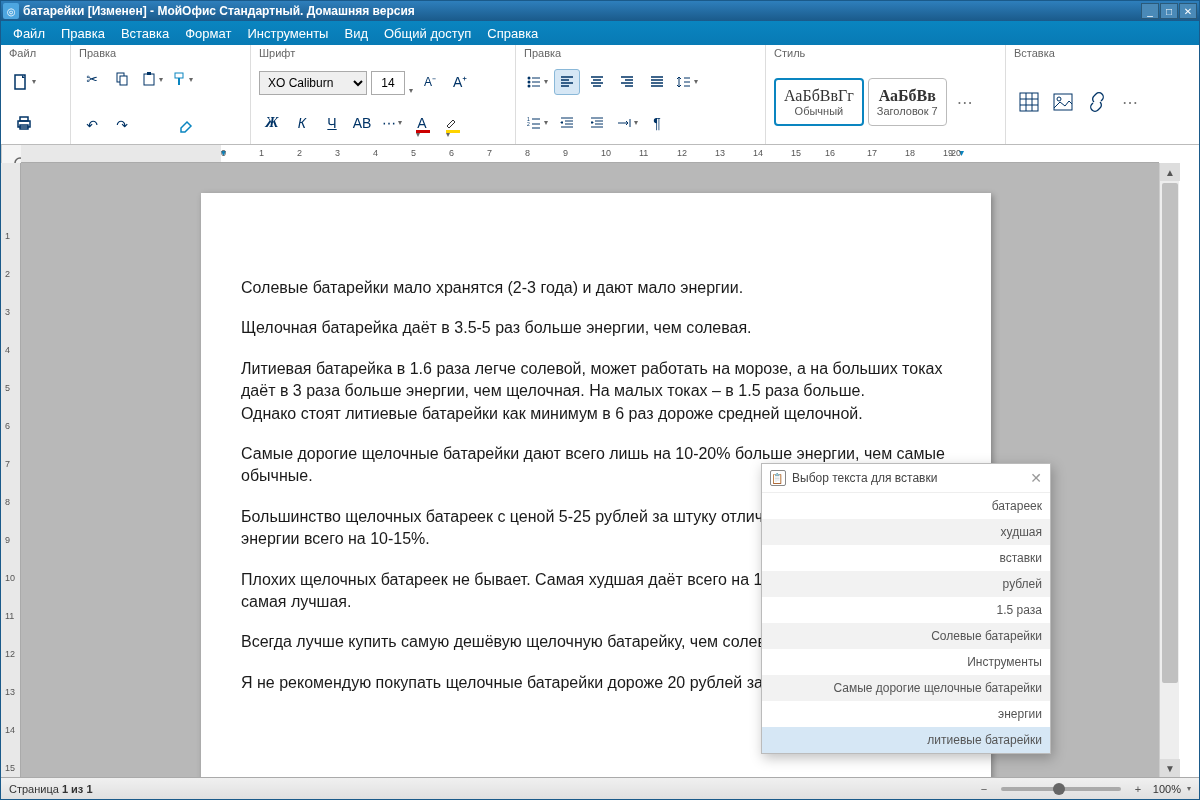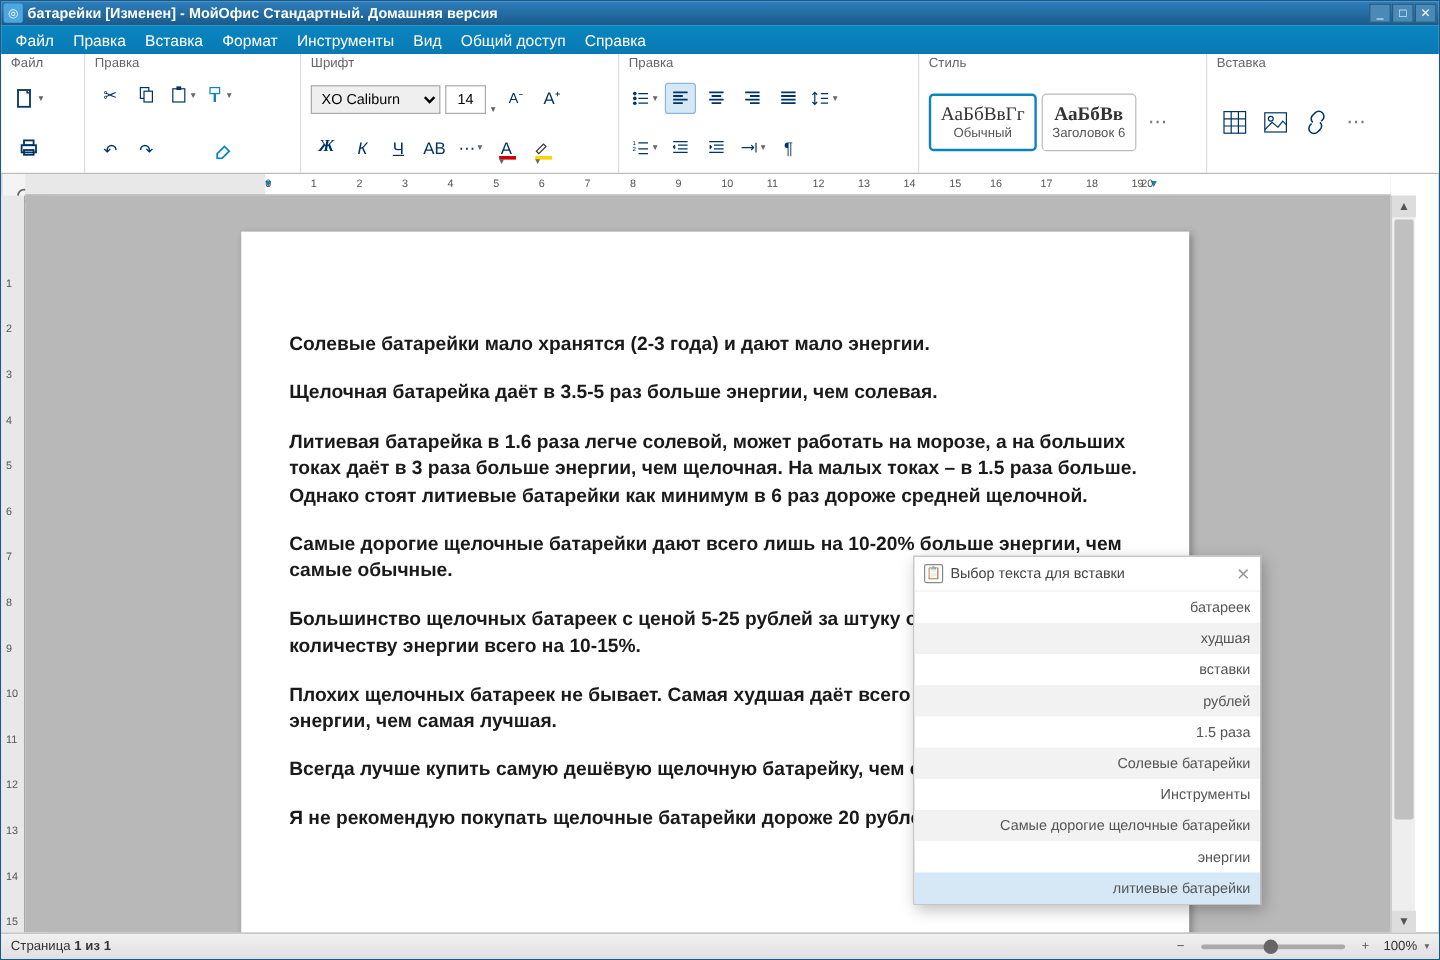--- a/index.html
+++ b/index.html
@@ -29,21 +29,21 @@
 .threedots{font-size:16px;color:#777;cursor:pointer;padding:0 6px;}
 .workspace{flex:1;display:flex;position:relative;overflow:hidden;}
 .ruler-h-wrap{position:absolute;left:20px;right:40px;top:0;height:18px;background:#e8e8e8;border-bottom:1px solid #aaa;overflow:hidden;}
 .ruler-h{position:relative;height:100%;margin-left:200px;background:#fff;}
 .ruler-h .tick{position:absolute;top:3px;font-size:9px;color:#555;}
 .ruler-h .marker{position:absolute;top:2px;color:#0a85c0;font-size:10px;}
 .ruler-v{position:absolute;left:0;top:18px;bottom:0;width:20px;background:#e8e8e8;border-right:1px solid #aaa;}
 .ruler-v .tick{position:absolute;left:4px;font-size:9px;color:#555;}
 .canvas{position:absolute;left:20px;top:18px;right:40px;bottom:0;background:#b8b8b8;overflow:hidden;}
 .page{position:absolute;left:180px;top:30px;width:790px;min-height:900px;background:#fff;box-shadow:2px 2px 6px rgba(0,0,0,0.3);padding:84px 40px 40px;font-size:16px;line-height:1.4;color:#1a1a1a;font-family:"PT Sans","Segoe UI",sans-serif;}
-.page p{margin-bottom:18px;font-weight:bold;}
+.page p{margin-bottom:18px;}
 .scrollbar-v{position:absolute;right:20px;top:18px;bottom:0;width:20px;background:#eee;border-left:1px solid #ccc;}
 .scrollbar-v .thumb{position:absolute;top:20px;width:16px;left:2px;height:500px;background:#c0c0c0;border-radius:2px;}
 .scrollbar-v .arrow{position:absolute;left:0;width:20px;height:18px;background:#ddd;display:flex;align-items:center;justify-content:center;font-size:10px;color:#555;cursor:pointer;}
 .sidepanel{width:40px;background:#f4f4f4;border-left:1px solid #ccc;display:flex;flex-direction:column;align-items:center;padding-top:10px;}
 .sidepanel .search{font-size:18px;color:#555;cursor:pointer;}
 .statusbar{height:22px;background:linear-gradient(#f0f0f0,#e0e0e0);border-top:1px solid #aaa;display:flex;align-items:center;font-size:11px;color:#333;padding:0 8px;}
 .statusbar .spacer{flex:1;}
 .statusbar .zoomslider{width:120px;height:4px;background:#aaa;position:relative;margin:0 8px;border-radius:2px;}
 .statusbar .zoomslider .knob{position:absolute;top:-4px;left:52px;width:12px;height:12px;background:#666;border-radius:50%;}
 .statusbar .zoombtn{width:18px;text-align:center;cursor:pointer;color:#555;}
@@ -235,21 +235,21 @@
 
     <div class="ribbon-group" style="width:240px">
       <div class="label">Стиль</div>
       <div class="controls" style="flex-wrap:nowrap;align-items:center">
         <div class="stylecard active">
           <div class="sample">АаБбВвГг</div>
           <div>Обычный</div>
         </div>
         <div class="stylecard">
           <div class="sample" style="font-weight:bold">АаБбВв</div>
-          <div>Заголовок 6</div>
+          <div>Заголовок 7</div>
         </div>
         <div class="threedots">⋯</div>
       </div>
     </div>
 
     <div class="ribbon-group" style="width:170px;border-right:none">
       <div class="label">Вставка</div>
       <div class="controls" style="flex-wrap:nowrap;align-items:center">
         <div class="iconbtn big">
             <svg width="22" height="22" viewBox="0 0 22 22">

